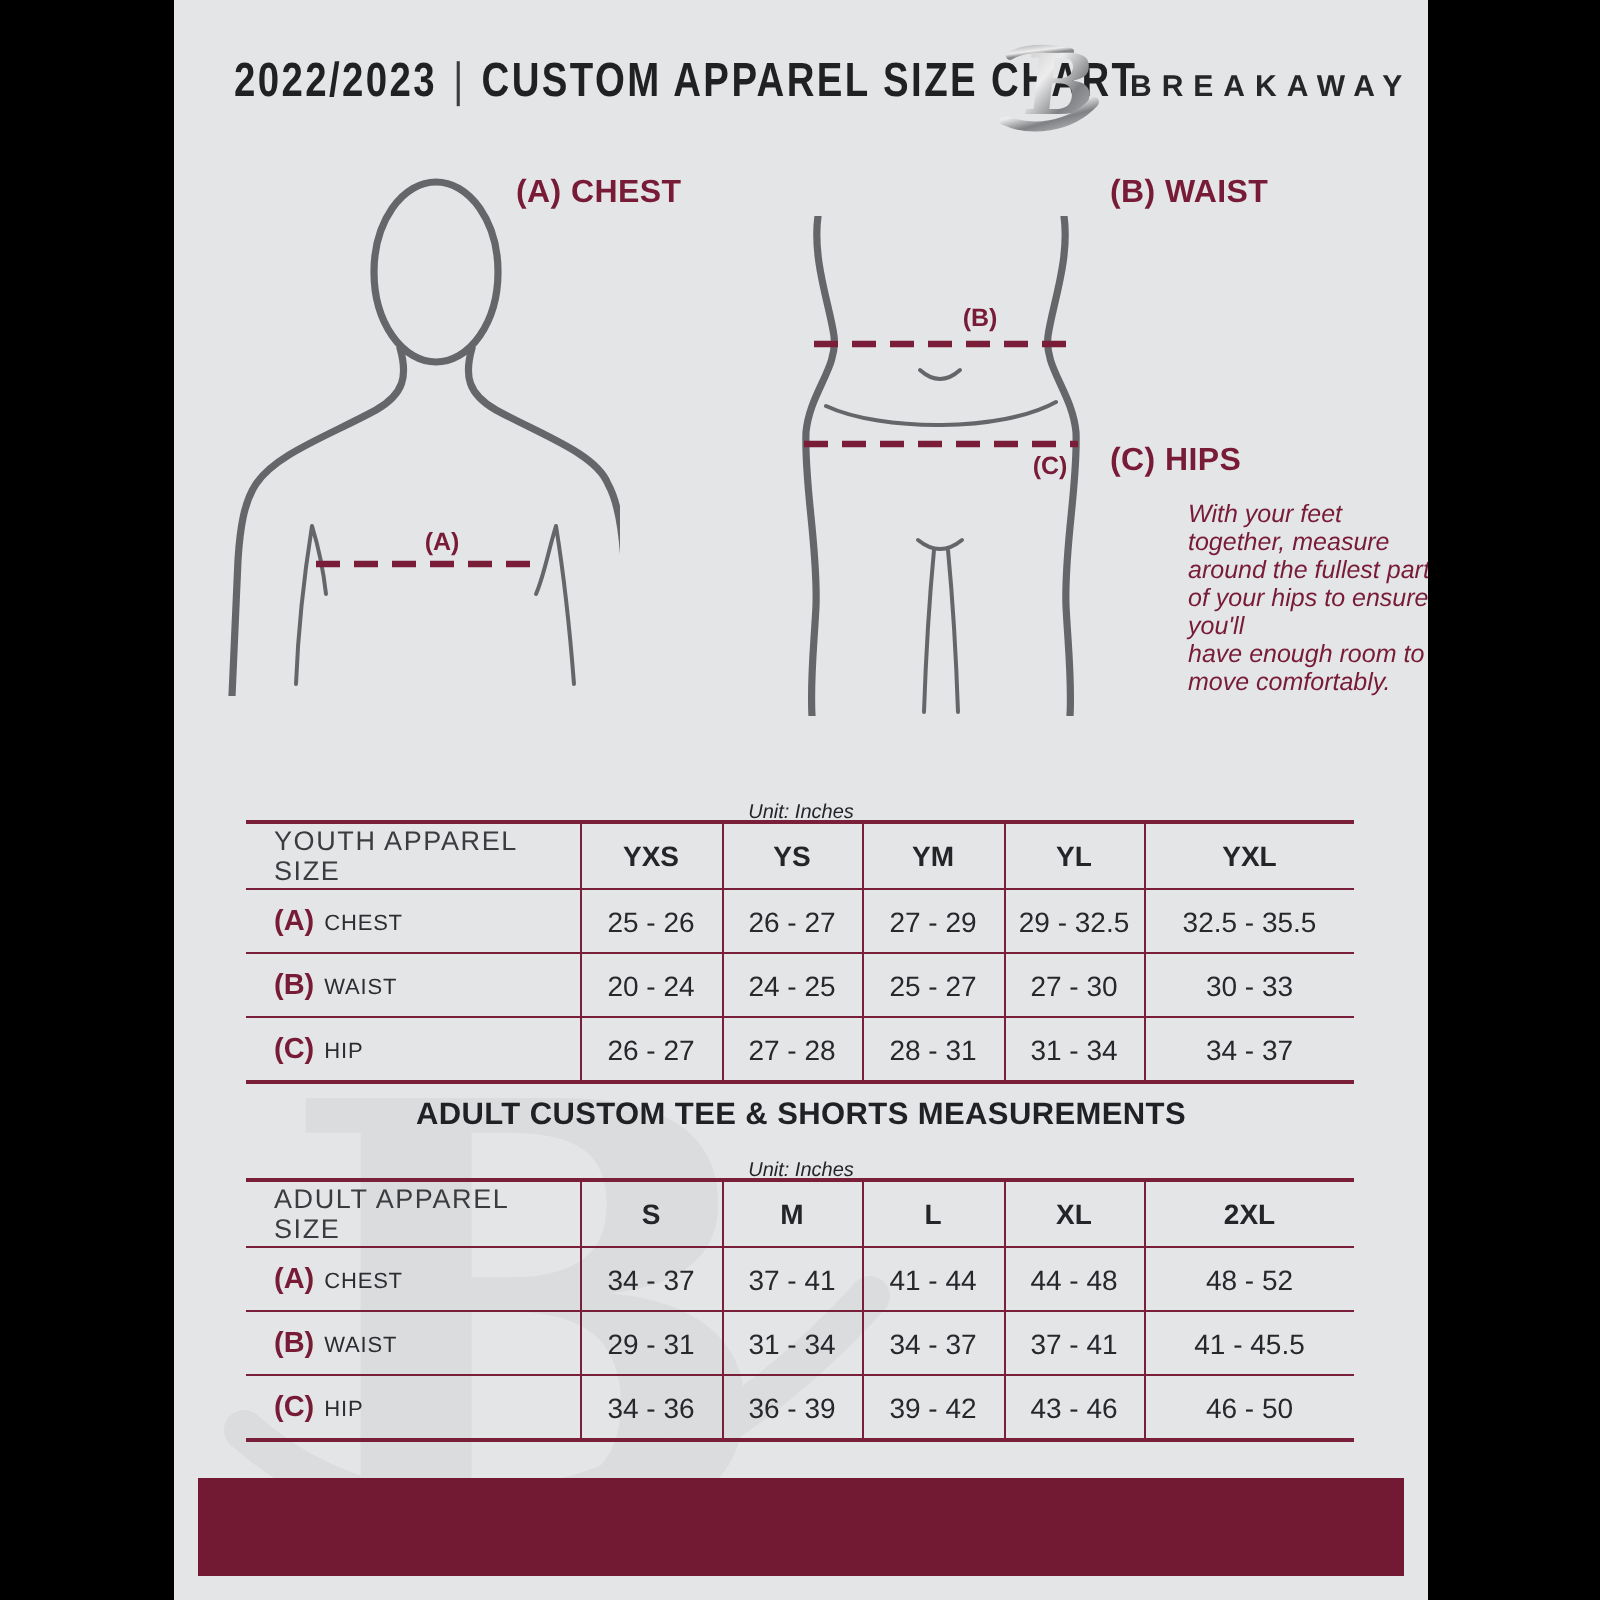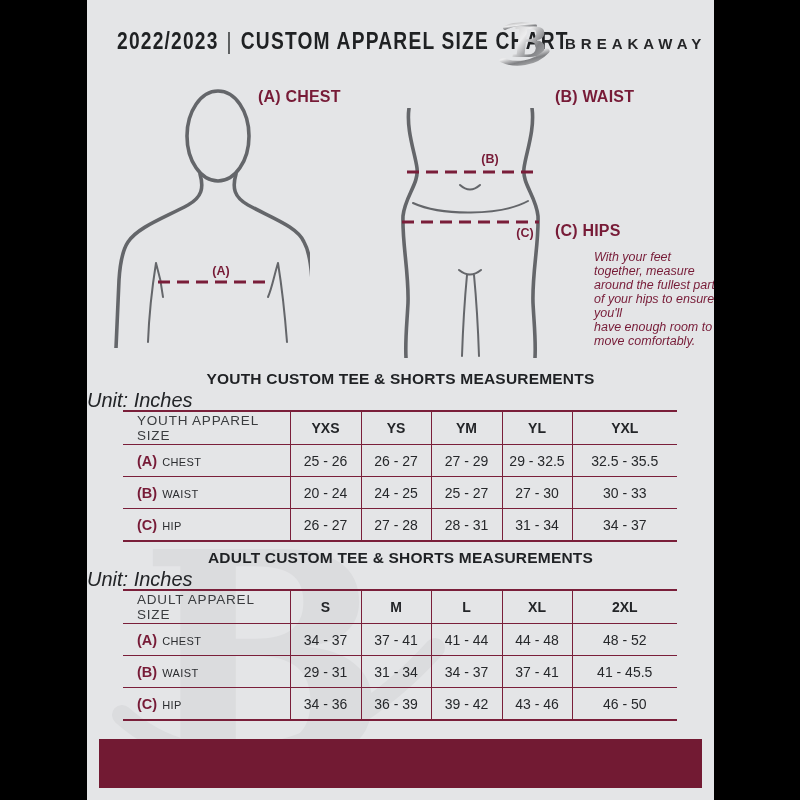--- a/index.html
+++ b/index.html
@@ -24,22 +24,22 @@
     font-weight:700;font-size:295px;line-height:0.9;color:#dbdcde;}
   .wm-swoosh{position:absolute;left:0;top:630px;}
   
   .guide-head{position:absolute;font-weight:800;font-size:16px;color:#771b37;letter-spacing:0.2px;}
   .guide-body{position:absolute;font-style:italic;font-weight:500;font-size:12.5px;
     line-height:14px;color:#771b37;white-space:pre-line;}
   .marker-label{position:absolute;font-weight:700;font-size:12.5px;color:#771b37;text-align:center;width:40px;}
   
   .sec-title{position:absolute;left:0;width:627px;text-align:center;
     font-weight:700;font-size:15.5px;letter-spacing:0.2px;color:#1f2124;}
-  .sec-unit{position:absolute;left:0;width:627px;
-    font-style:italic;font-size:20px;color:#232528;}
+  .sec-unit{position:absolute;left:0;width:627px;text-align:center;
+    font-style:italic;font-size:10px;color:#232528;margin-top:12px;}
   
   table.size-table{position:absolute;left:36px;width:554px;border-collapse:collapse;
     table-layout:fixed;border-top:2.5px solid #7a1f3a;border-bottom:2.5px solid #7a1f3a;}
   .size-table th,.size-table td{border-left:1.5px solid #7a1f3a;text-align:center;
     padding:0;font-size:14px;color:#26282b;overflow:hidden;}
   .size-table th{height:32px;font-weight:700;color:#232528;text-align:center;}
   .size-table td{height:31px;}
   .size-table th:first-child,.size-table td:first-child{border-left:none;text-align:left;padding-left:14px;}
   .size-table th:first-child{font-weight:400;font-size:13.5px;letter-spacing:0.8px;color:#3a3c3f;}
   .size-table thead tr{border-bottom:1.5px solid #7a1f3a;}
@@ -111,21 +111,20 @@
 
   <div class="guide-head" style="left:468px;top:222px;">(C) HIPS</div>
   <div class="guide-body" style="left:468px;top:250px;width:162px;margin-left:39px;">With your feet
 together, measure
 around the fullest part
 of your hips to ensure
 you'll
 have enough room to
 move comfortably.</div>
 
-  <div class="sec-title" style="top:370px;">YOUTH CUSTOM TEE &amp; SHORTS MEASUREMENTS</div>
   <div class="sec-unit" style="top:389px;">Unit: Inches</div>
   <table class="size-table" style="top:410px;">
     <colgroup>
         <col style="width:167px">
         <col style="width:71px">
         <col style="width:70px">
         <col style="width:71px">
         <col style="width:70px">
         <col style="width:105px">
       </colgroup>

